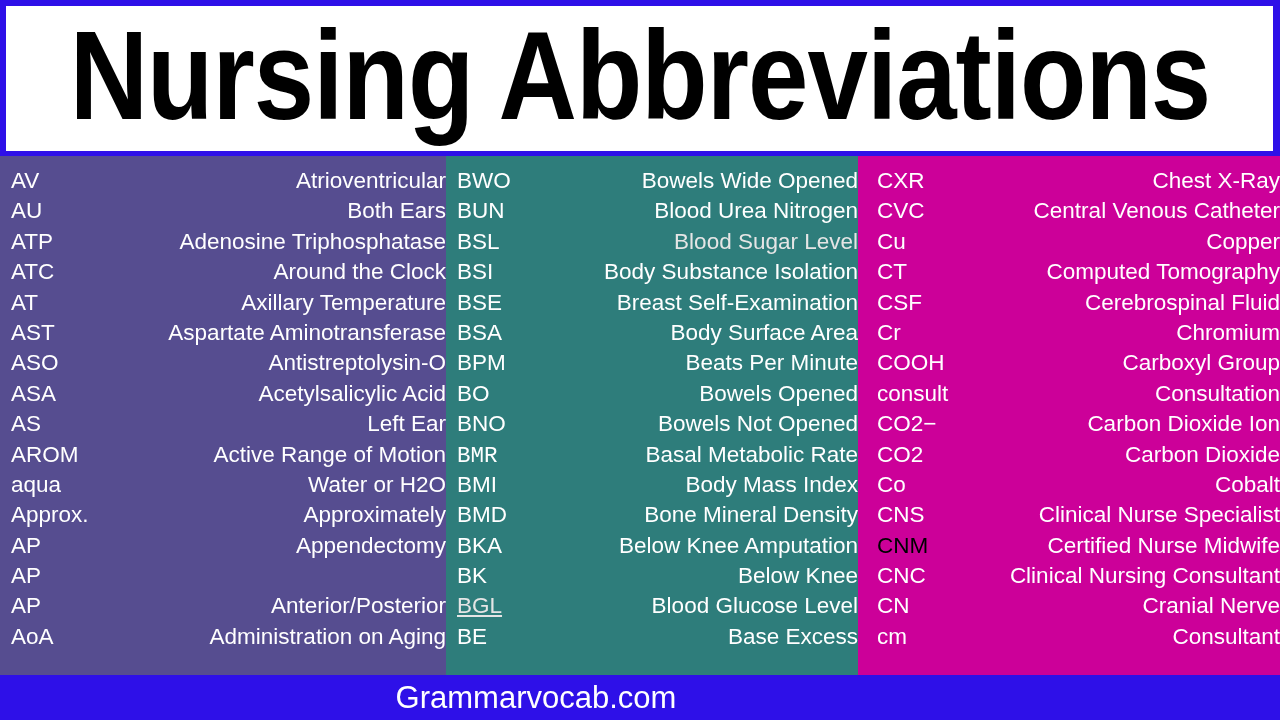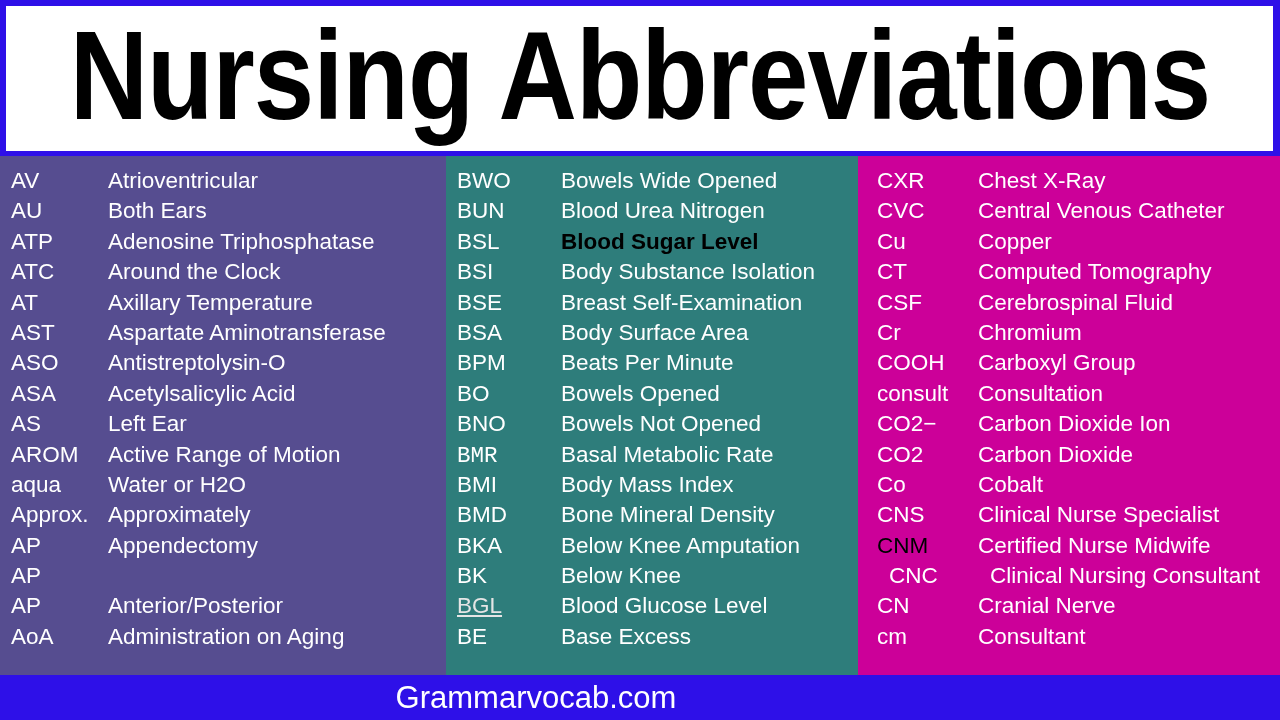--- a/index.html
+++ b/index.html
@@ -69,20 +69,21 @@
   .col-0 { width: 446px; background: #564D90; padding-left: 11px; }
   .col-1 { width: 412px; background: #2E7D7B; padding-left: 11px; }
   .col-2 { width: 422px; background: #CC0099; padding-left: 19px; }
 
   .row {
     display: flex;
     align-items: baseline;
     height: 30.4px;
     line-height: 30.4px;
     white-space: nowrap;
+    justify-content: space-between;
   }
   .abbr {
     color: #ffffff;
     font-size: 22.5px;
     font-family: "Liberation Sans", sans-serif;
     flex: 0 0 auto;
   }
   .meaning {
     color: #ffffff;
     font-size: 22.5px;
@@ -192,21 +193,21 @@
         <div class="row">
           <span class="abbr" style="color: rgb(255, 255, 255);">BWO</span>
           <span class="meaning" style="color: rgb(255, 255, 255);">Bowels Wide Opened</span>
         </div>
         <div class="row">
           <span class="abbr" style="color: rgb(255, 255, 255);">BUN</span>
           <span class="meaning" style="color: rgb(255, 255, 255);">Blood Urea Nitrogen</span>
         </div>
         <div class="row">
           <span class="abbr" style="color: rgb(255, 255, 255);">BSL</span>
-          <span class="meaning" style="color: #000000; font-weight: bold;">Blood Sugar Level</span>
+          <span class="meaning" style="color: #e5e5e5;">Blood Sugar Level</span>
         </div>
         <div class="row">
           <span class="abbr" style="color: rgb(255, 255, 255);">BSI</span>
           <span class="meaning" style="color: rgb(255, 255, 255);">Body Substance Isolation</span>
         </div>
         <div class="row">
           <span class="abbr" style="color: rgb(255, 255, 255);">BSE</span>
           <span class="meaning" style="color: rgb(255, 255, 255);">Breast Self-Examination</span>
         </div>
         <div class="row">
@@ -301,21 +302,21 @@
         </div>
         <div class="row">
           <span class="abbr" style="color: rgb(255, 255, 255);">CNS</span>
           <span class="meaning" style="color: rgb(255, 255, 255);">Clinical Nurse Specialist</span>
         </div>
         <div class="row">
           <span class="abbr" style="color: #000000;">CNM</span>
           <span class="meaning" style="color: rgb(255, 255, 255);">Certified Nurse Midwife</span>
         </div>
         <div class="row">
-          <span class="abbr" style="color: rgb(255, 255, 255); margin-left: 12px;">CNC</span>
+          <span class="abbr" style="color: rgb(255, 255, 255);">CNC</span>
           <span class="meaning" style="color: rgb(255, 255, 255);">Clinical Nursing Consultant</span>
         </div>
         <div class="row">
           <span class="abbr" style="color: rgb(255, 255, 255);">CN</span>
           <span class="meaning" style="color: rgb(255, 255, 255);">Cranial Nerve</span>
         </div>
         <div class="row">
           <span class="abbr" style="color: rgb(255, 255, 255);">cm</span>
           <span class="meaning" style="color: rgb(255, 255, 255);">Consultant</span>
         </div>

